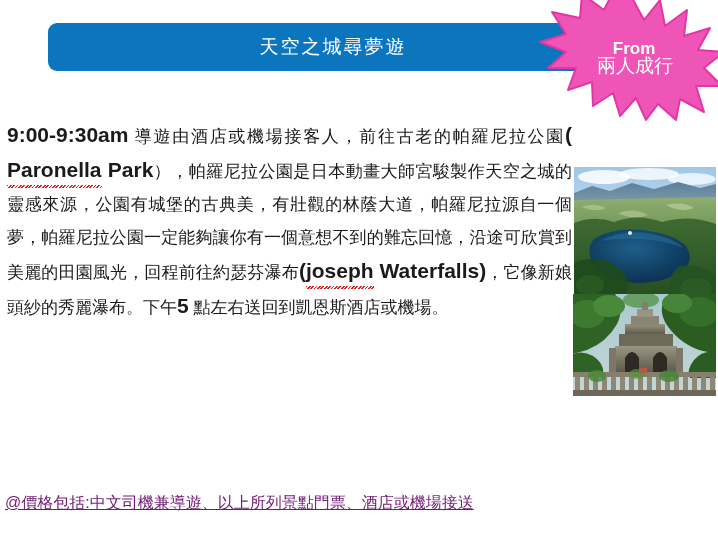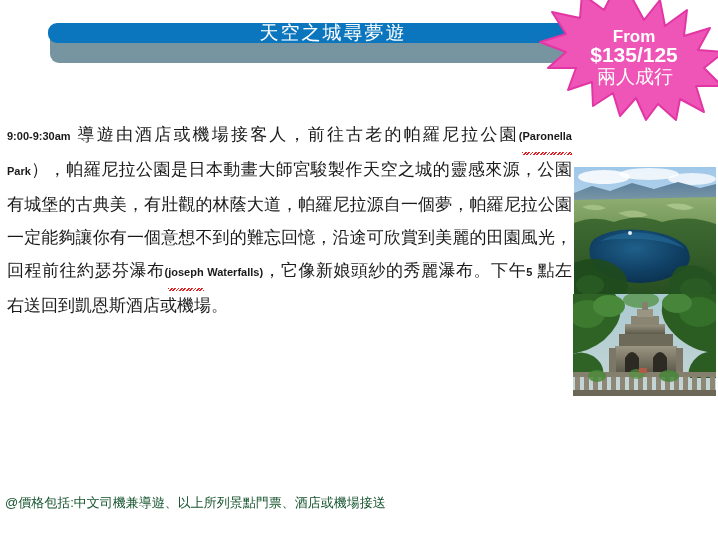--- a/index.html
+++ b/index.html
@@ -32,21 +32,21 @@
     height: 36px;
     background: #5f8290;
     border-radius: 9px;
     opacity: 0.85;
   }
   .banner {
     position: absolute;
     left: 0;
     top: 0;
     width: 570px;
-    height: 20px;
+    height: 48px;
     background: #0b76bd;
     border-radius: 9px;
     display: flex;
     align-items: center;
     justify-content: center;
   }
   .banner-title {
     color: #ffffff;
     font-size: 19px;
     letter-spacing: 2px;
@@ -111,21 +111,21 @@
     left: 7px;
     top: 118px;
     width: 565px;
     font-size: 17px;
     line-height: 33px;
     color: #1a1a1a;
     text-align: justify;
   }
   .body-text .en {
     font-weight: bold;
-    font-size: 11px;
+    font-size: 21px;
   }
   .spell {
     position: relative;
     display: inline-block;
   }
   .spell::after {
     content: "";
     position: absolute;
     left: 0;
     right: 0;
@@ -154,43 +154,43 @@
     height: 102px;
     overflow: hidden;
   }
   .photo-top svg, .photo-bottom svg { display: block; }
 
   
   .footer {
     position: absolute;
     left: 5px;
     top: 495px;
-    font-size: 13px;
+    font-size: 16px;
     line-height: 15px;
-    color: #14532d;
+    color: #701a75;
+    text-decoration: underline;
   }
   .footer-line { white-space: nowrap; }
 </style>
 </head>
 <body>
 
 <div class="banner-wrap">
   <div class="banner-shadow"></div>
   <div class="banner">
     <span class="banner-title">天空之城尋夢遊</span>
   </div>
 </div>
 
 <div class="starburst">
   <svg viewBox="0 0 186 126">
     <polygon points="93,2 106,26 122,6 127,32 149,16 146,42 172,34 160,56 186,58 166,74 184,92 158,92 166,118 142,105 138,126 120,110 108,126 98,104 82,122 75,99 55,112 54,88 30,96 38,74 10,74 28,58 2,48 28,40 14,18 42,24 44,0 66,16 74,0" fill="#ee55b6" stroke="#e236a4" stroke-width="2" stroke-linejoin="round"></polygon>
   </svg>
   <div class="burst-text">
     <div class="burst-from">From</div>
-    <div class="burst-price">$135/125</div>
     <div class="burst-note">兩人成行</div>
   </div>
 </div>
 
 <div class="body-text">
   <span class="en">9:00-9:30am</span><span> 導遊由酒店或機場接客人，前往古老的帕羅尼拉公園</span><span class="en">(</span><span class="en spell">Paronella</span><span class="en"> Park</span><span>）</span><span>，帕羅尼拉公園是日本動畫大師宮駿製作天空之城的靈感來源，公園有城堡的古典美，有壯觀的林蔭大道，帕羅尼拉源自一個夢，帕羅尼拉公園一定能夠讓你有一個意想不到的難忘回憶，沿途可欣賞到美麗的田園風光，回程前往約瑟芬瀑布</span><span class="en">(</span><span class="en spell">joseph</span><span class="en"> Waterfalls)</span><span>，它像新娘頭紗的秀麗瀑布。下午</span><span class="en">5</span><span> 點左右送回到凱恩斯酒店或機場。</span>
 </div>
 
 <div class="photo-top">
   <svg width="142" height="132" viewBox="0 0 142 132">

